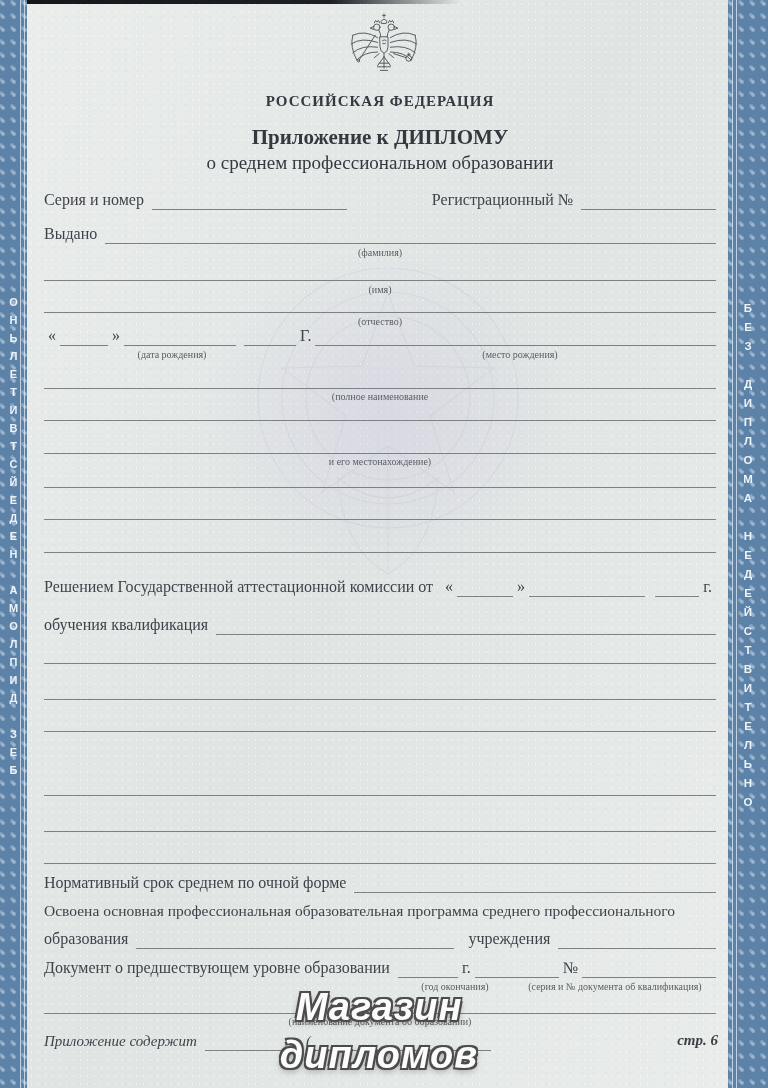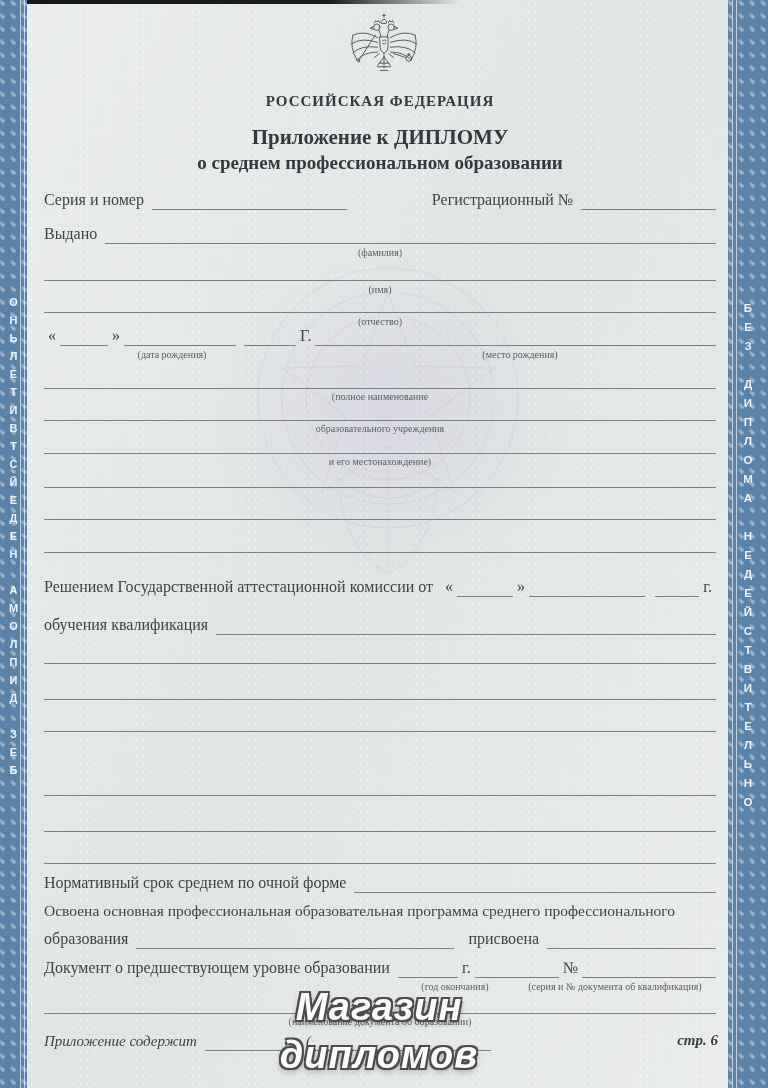--- a/index.html
+++ b/index.html
@@ -37,21 +37,21 @@
   .center-wm{position:absolute;left:218px;top:258px;opacity:.22;pointer-events:none;}
   .center-tint{position:absolute;left:200px;top:250px;width:370px;height:330px;
     background:radial-gradient(closest-side, rgba(196,186,224,.30), rgba(196,186,224,0));}
   
   .emblem{position:absolute;left:344px;top:8px;}
   .country{position:absolute;left:44px;right:52px;top:93px;text-align:center;
     font-weight:bold;font-size:15px;letter-spacing:1px;color:#34383f;}
   .title1{position:absolute;left:44px;right:52px;top:125px;text-align:center;
     font-weight:bold;font-size:21px;color:#34383f;}
   .title2{position:absolute;left:44px;right:52px;top:152px;text-align:center;
-    font-weight:bold;font-size:19px;color:#34383f;}
+    font-weight:normal;font-size:19px;color:#34383f;}
   
   .row{position:absolute;left:44px;right:52px;height:21px;display:flex;align-items:flex-end;
     font-size:16px;line-height:20px;white-space:nowrap;}
   .row .lbl{padding-right:8px;}
   .row .sym{padding:0 4px;}
   .ln{border-bottom:1px solid #7d8184;height:100%;}
   .ln.fx{flex:0 0 auto;}
   .ln.fill{flex:1 1 auto;}
   .sp{flex:0 0 auto;}
   .bl{position:absolute;left:44px;right:52px;border-top:1px solid #7d8184;height:0;}
@@ -145,21 +145,20 @@
     <span class="ln fx" style="width:52px"></span>
     <span class="sym">Г.</span>
     <span class="ln fill"></span>
   </div>
   <div class="cap" style="top:349px;left:112px;width:120px">(дата рождения)</div>
   <div class="cap" style="top:349px;left:430px;width:180px">(место рождения)</div>
 
   <div class="bl" style="top:388px"></div>
   <div class="cap full" style="top:391px">(полное наименование</div>
   <div class="bl" style="top:420px"></div>
-  <div class="cap full" style="top:423px">образовательного учреждения</div>
   <div class="bl" style="top:453px"></div>
   <div class="cap full" style="top:456px">и его местонахождение)</div>
   <div class="bl" style="top:487px"></div>
   <div class="bl" style="top:519px"></div>
   <div class="bl" style="top:552px"></div>
 
   <div class="row" style="top:576px">
     <span class="lbl">Решением Государственной аттестационной комиссии от</span>
     <span class="sym">«</span>
     <span class="ln fx" style="width:56px"></span>
@@ -186,21 +185,21 @@
     <span class="lbl">Нормативный срок среднем по очной форме</span>
     <span class="ln fill"></span>
   </div>
 
   <div class="textline" style="top:902px">Освоена основная профессиональная образовательная программа среднего профессионального</div>
 
   <div class="row" style="top:928px">
     <span class="lbl">образования</span>
     <span class="ln fx" style="width:318px"></span>
     <span class="sp" style="width:14px"></span>
-    <span class="lbl">присвоена</span>
+    <span class="lbl">учреждения</span>
     <span class="ln fill"></span>
   </div>
 
   <div class="row" style="top:957px">
     <span class="lbl">Документ о предшествующем уровне образовании</span>
     <span class="ln fx" style="width:60px"></span>
     <span class="sym">г.</span>
     <span class="ln fx" style="width:84px"></span>
     <span class="sym">№</span>
     <span class="ln fill"></span>

